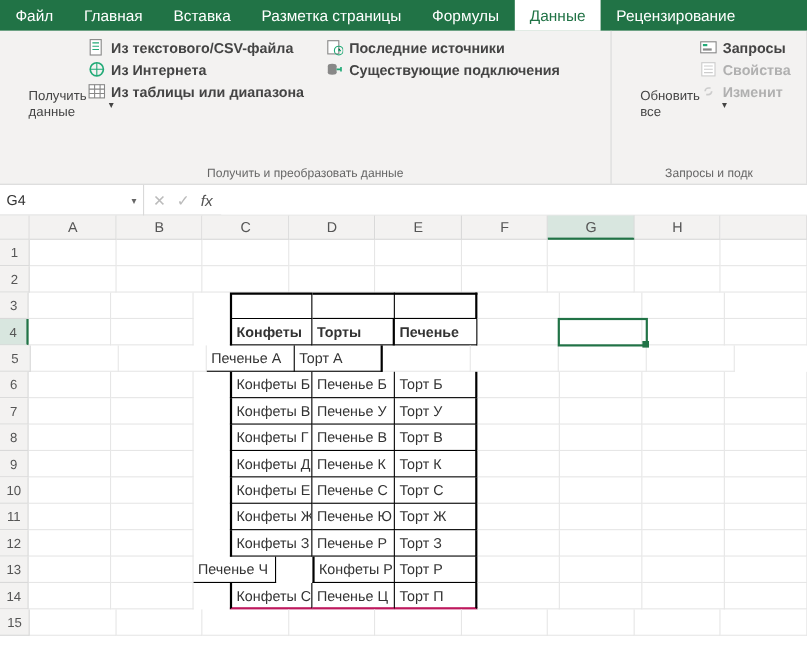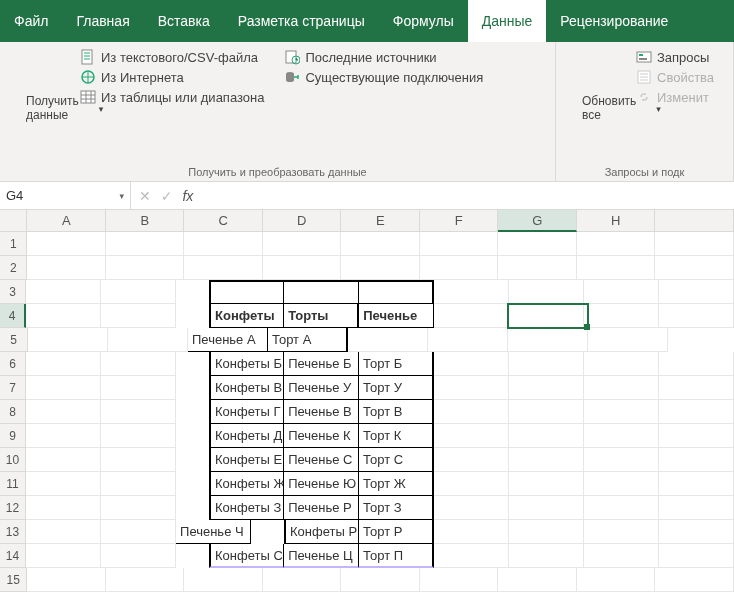--- a/index.html
+++ b/index.html
@@ -9,21 +9,21 @@
     background: #fff;
     width: 734px;
     height: 593px;
     overflow: hidden;
     color: #333;
   }
   
   .tabs {
     display: flex;
     background: #217346;
-    height: 42px;
+    height: 28px;
     align-items: stretch;
   }
   .tab {
     color: #fff;
     padding: 0 14px;
     display: flex;
     align-items: center;
     font-size: 14px;
     cursor: pointer;
   }
@@ -68,20 +68,21 @@
     color: #444;
     padding-top: 2px;
     gap: 20px;
   }
   .bigbtn .ic { width: 34px; height: 34px; margin-bottom: 4px; }
   .itemcol {
     display: flex;
     flex-direction: column;
     gap: 4px;
     padding-top: 2px;
+    font-weight: bold;
   }
   .smallitem {
     display: flex;
     align-items: center;
     gap: 5px;
     font-size: 13px;
     color: #444;
     cursor: pointer;
     white-space: nowrap;
   }
@@ -143,21 +144,21 @@
     font-size: 13px;
     padding: 0 4px;
     line-height: 24px;
     white-space: nowrap;
     overflow: hidden;
     position: relative;
   }
   .tbl-top { border-top: 2px solid #000; }
   .tbl-left { border-left: 2px solid #000; margin-left: 33px; }
   .tbl-right { border-right: 2px solid #000; }
-  .tbl-bottom { border-bottom: 2px solid #c4b5fd; }
+  .tbl-bottom { border-bottom: 2px solid #be185d; }
   .tbl-inner-b { border-bottom: 1px solid #000; }
   .tbl-inner-r { border-right: 1px solid #000; }
   .bold { font-weight: 700; }
   .center { text-align: center; }
   .title-span {
     position: absolute;
     left: 0;
     width: 240px;
     text-align: center;
     font-weight: 700;

